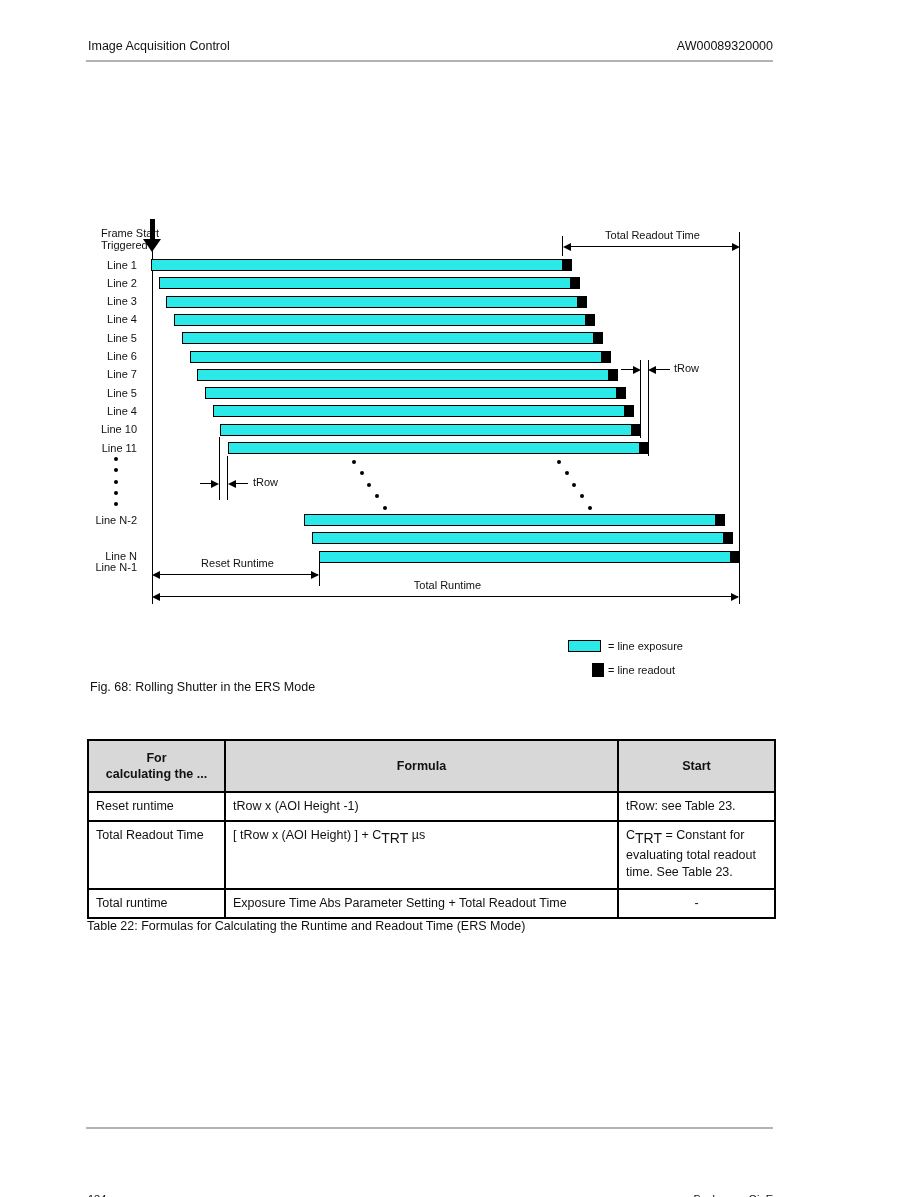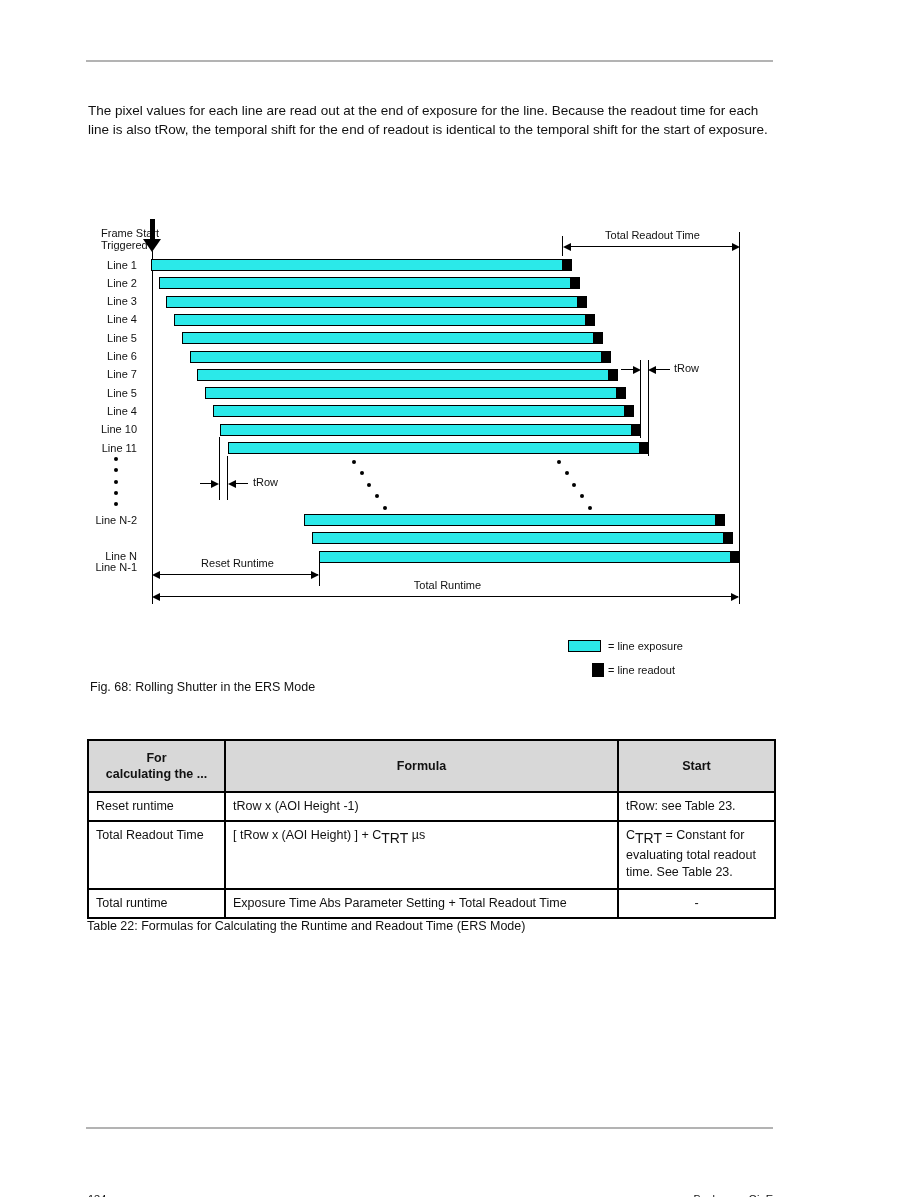--- a/index.html
+++ b/index.html
@@ -93,23 +93,26 @@
   td.center { text-align:center; }
   sub.trt { font-size:14px; }
 
   .table-caption { left:87px; top:919px; font-size:12.5px; }
 </style>
 </head>
 <body>
 
 <div class="page">
 
+  <div class="abs hdr">
+    <span>Image Acquisition Control</span>
+    <span>AW00089320000</span>
+  </div>
   <div class="abs rule hdr-rule"></div>
 
-  <div class="abs intro">The pixel values for each line are read out at the end of exposure for the line. Because the readout time for each line is also tRow, the temporal shift for the end of readout is identical to the temporal shift for the start of exposure.</div>
 
   <div>
     <div class="abs dlabel fs-label">Frame Start
 Triggered</div>
     <div class="abs dline fs-shaft"></div>
     <div class="abs tri tri-down fs-head"></div>
     <div class="abs dline fs-vline"></div>
 
     <div class="abs dlabel trt-label">Total Readout Time</div>
     <div class="abs dline trt-tick"></div>

